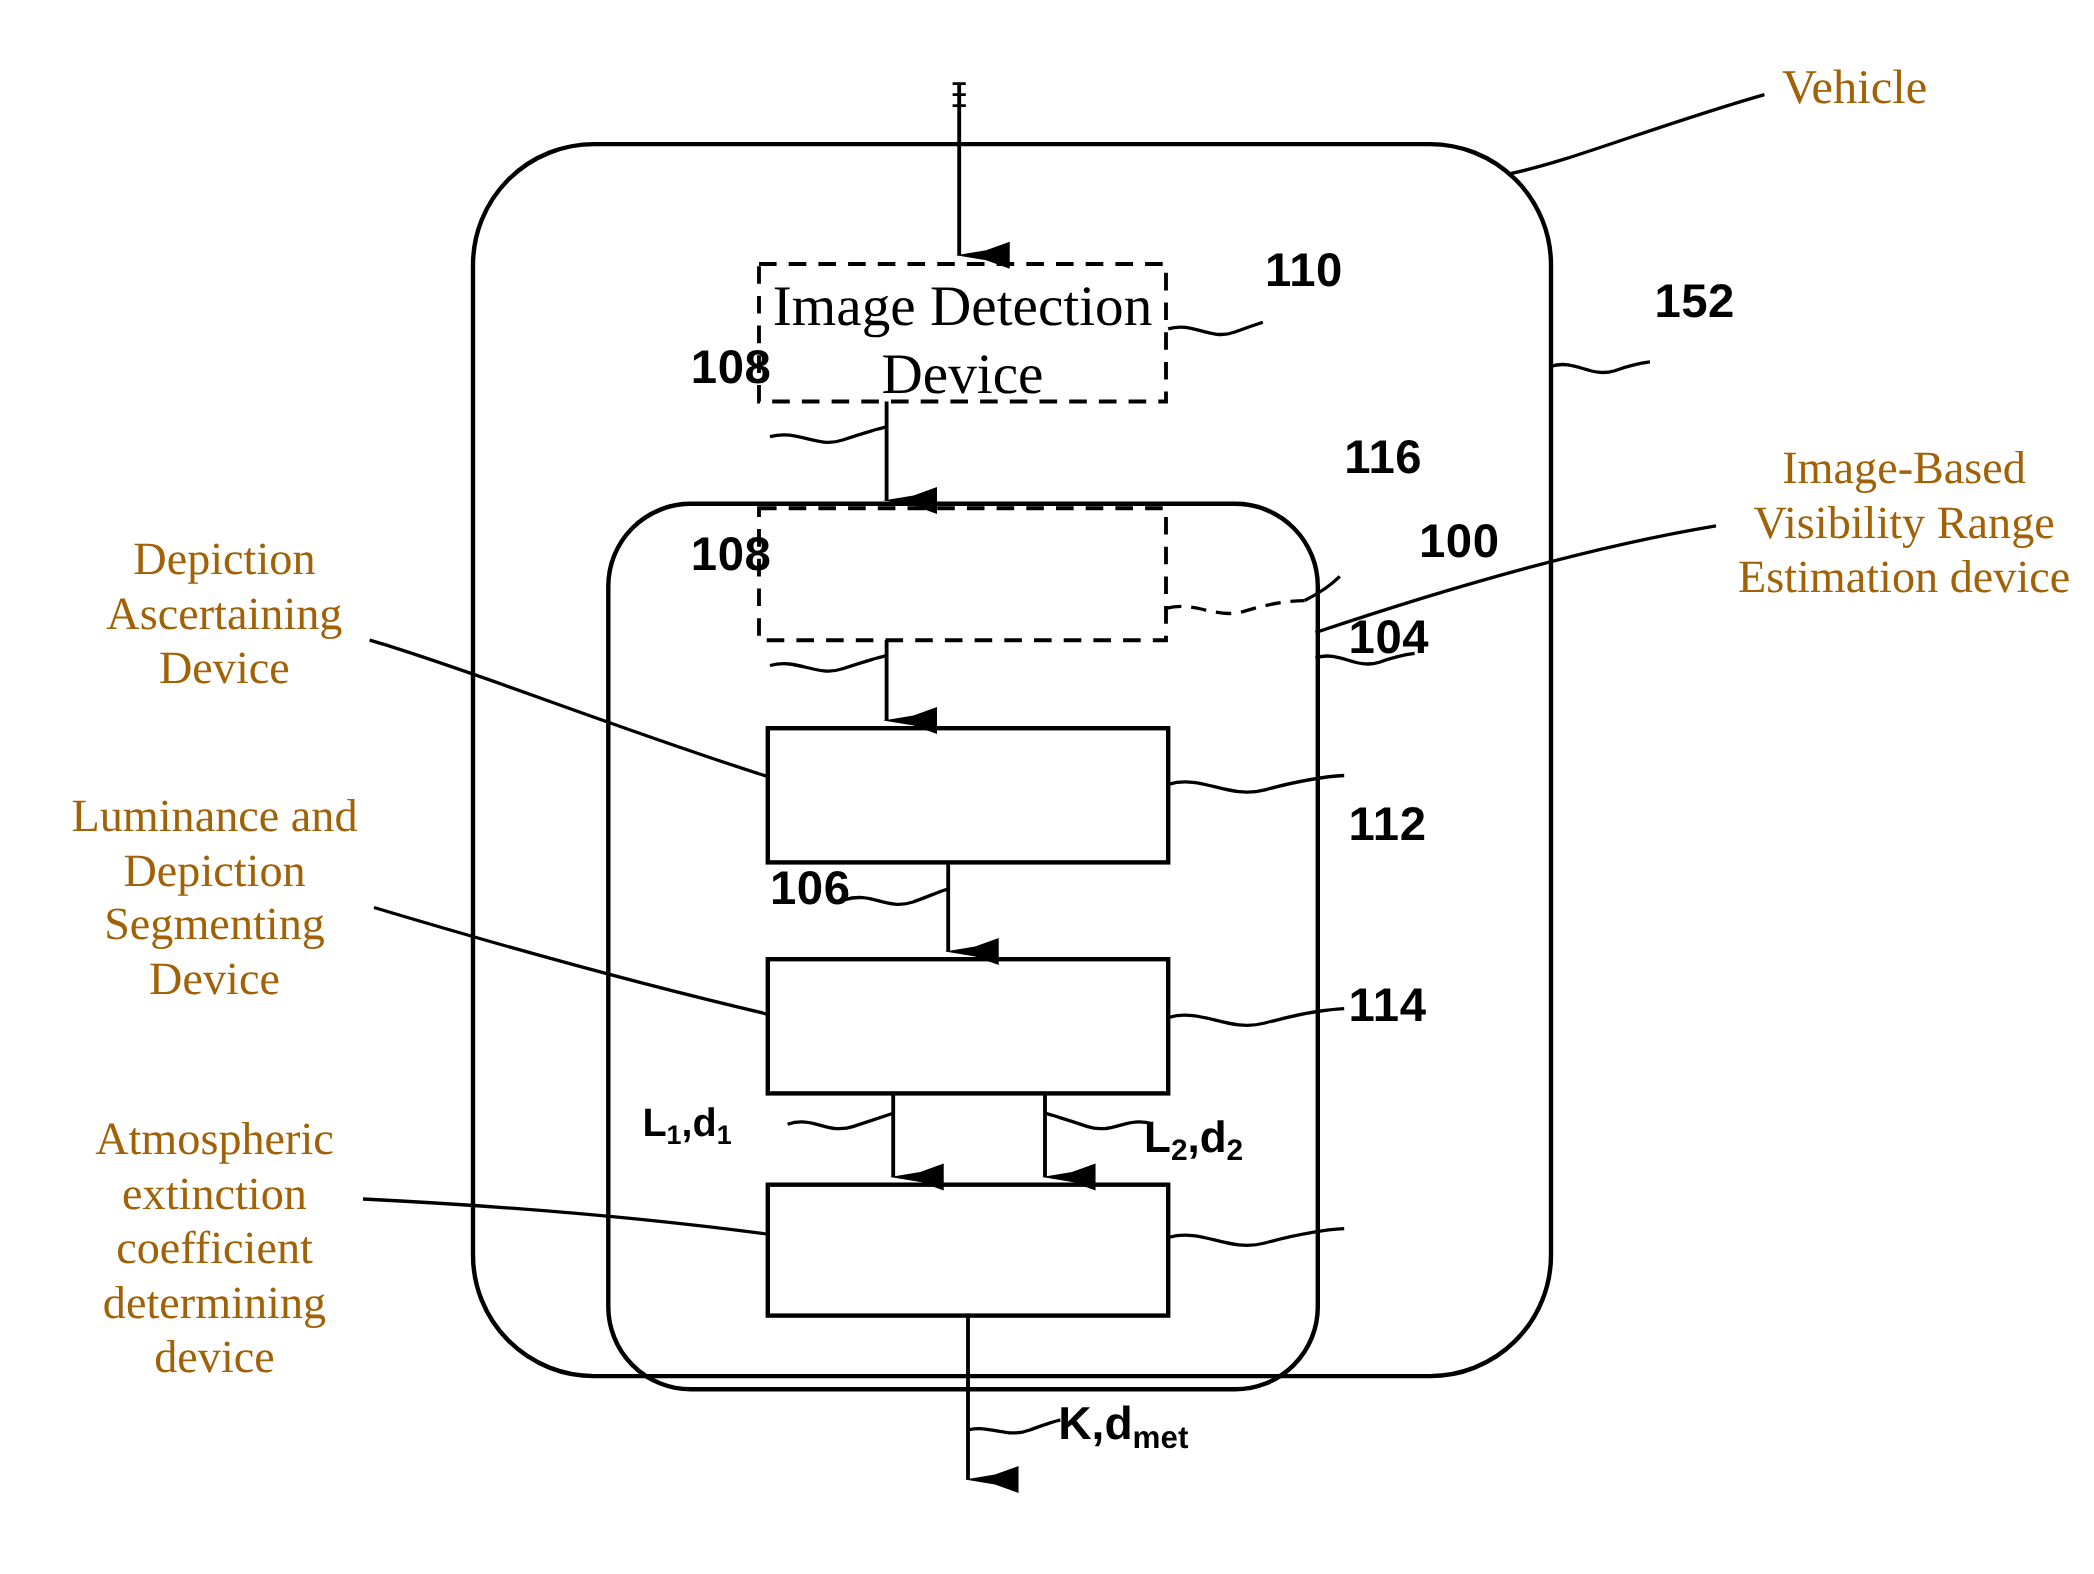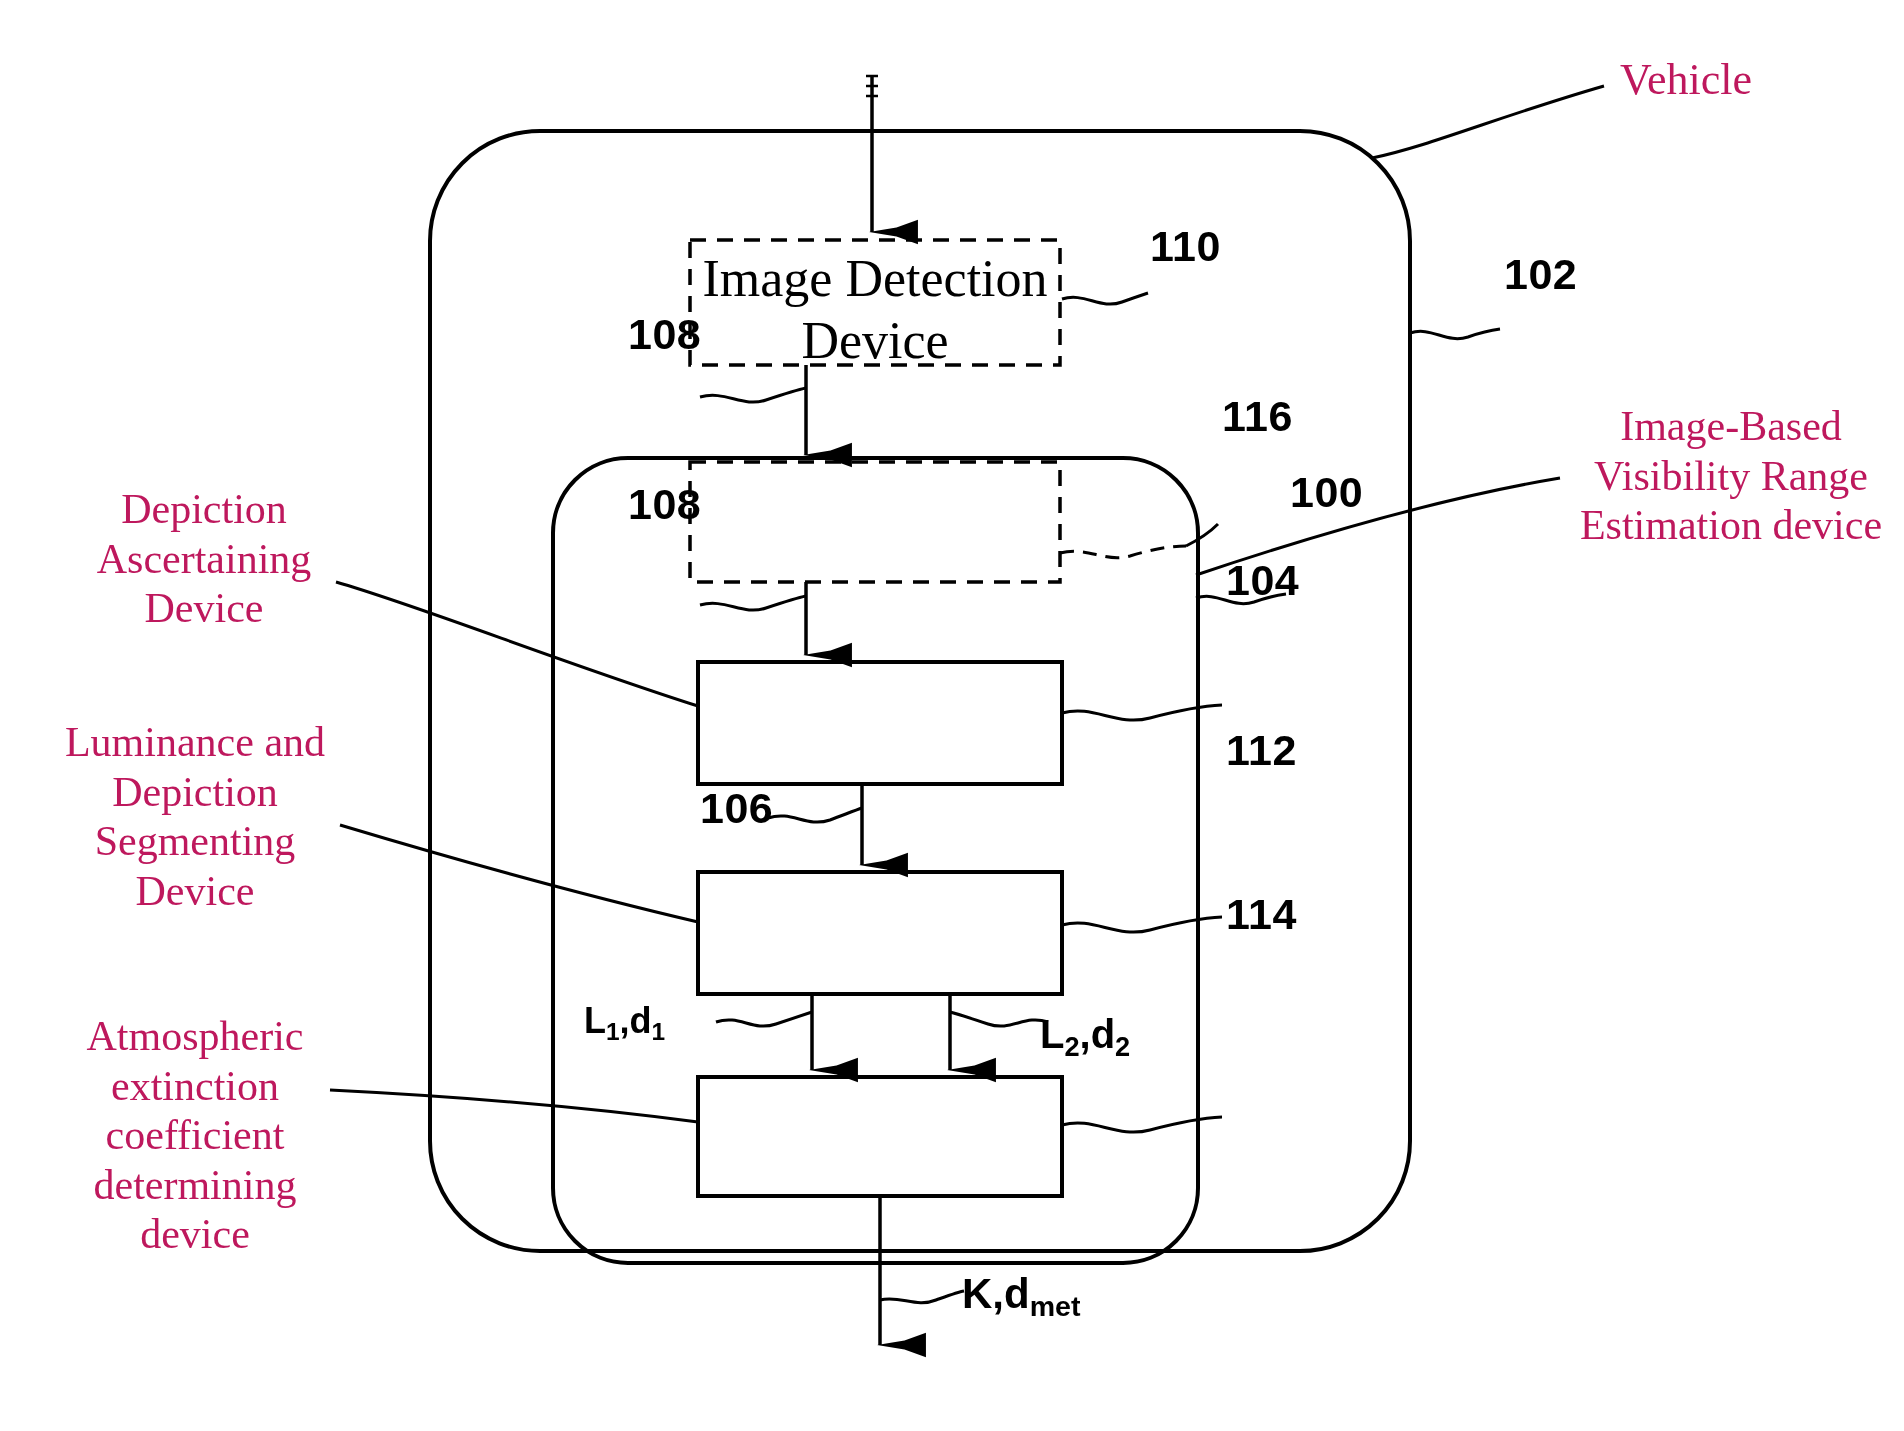--- a/index.html
+++ b/index.html
@@ -25,21 +25,21 @@
   .svg-layer {
     position: absolute;
     left: 0;
     top: 0;
     width: 1904px;
     height: 1431px;
   }
   .lbl {
     position: absolute;
     font-family: "Liberation Serif", "DejaVu Serif", serif;
-    color: #be185d;
+    color: #a16207;
     line-height: 1.18;
     white-space: pre;
     text-align: center;
   }
   .lbl-multiline {
     white-space: pre-line;
   }
   .refnum {
     position: absolute;
     font-family: "Liberation Sans", "DejaVu Sans", sans-serif;
@@ -195,21 +195,21 @@
   </svg>
 
   <div class="lbl" style="left:1620px; top:54px; font-size:44px;">Vehicle</div>
 
   <div class="boxlabel lbl-multiline" style="left:690px; top:248px; width:370px; font-size:52px;">Image Detection
 Device</div>
 
 
   <div class="refnum" style="left:1150px; top:222px;text-align:right;">110</div>
 
-  <div class="refnum" style="left:1504px; top:250px;">102</div>
+  <div class="refnum" style="left:1504px; top:250px;">152</div>
 
   <div class="refnum" style="left:1222px; top:392px;">116</div>
 
   <div class="refnum" style="left:628px; top:310px;">108</div>
 
   <div class="refnum" style="left:628px; top:480px;">108</div>
 
   <div class="refnum" style="left:1290px; top:468px;">100</div>
 
   <div class="refnum" style="left:1226px; top:556px;">104</div>

